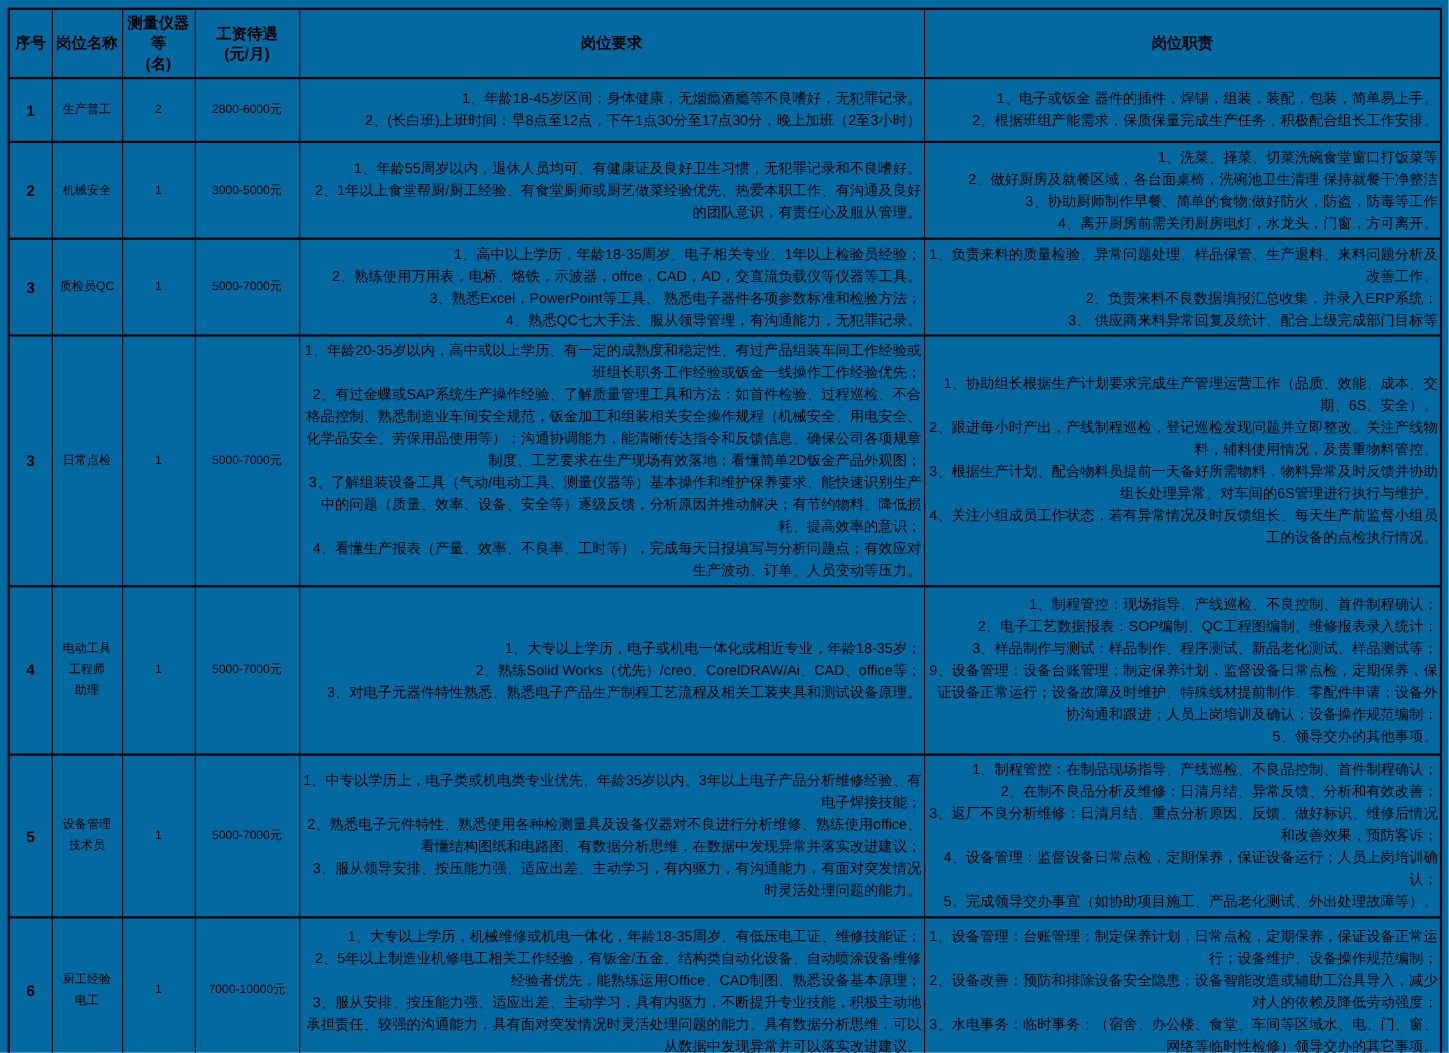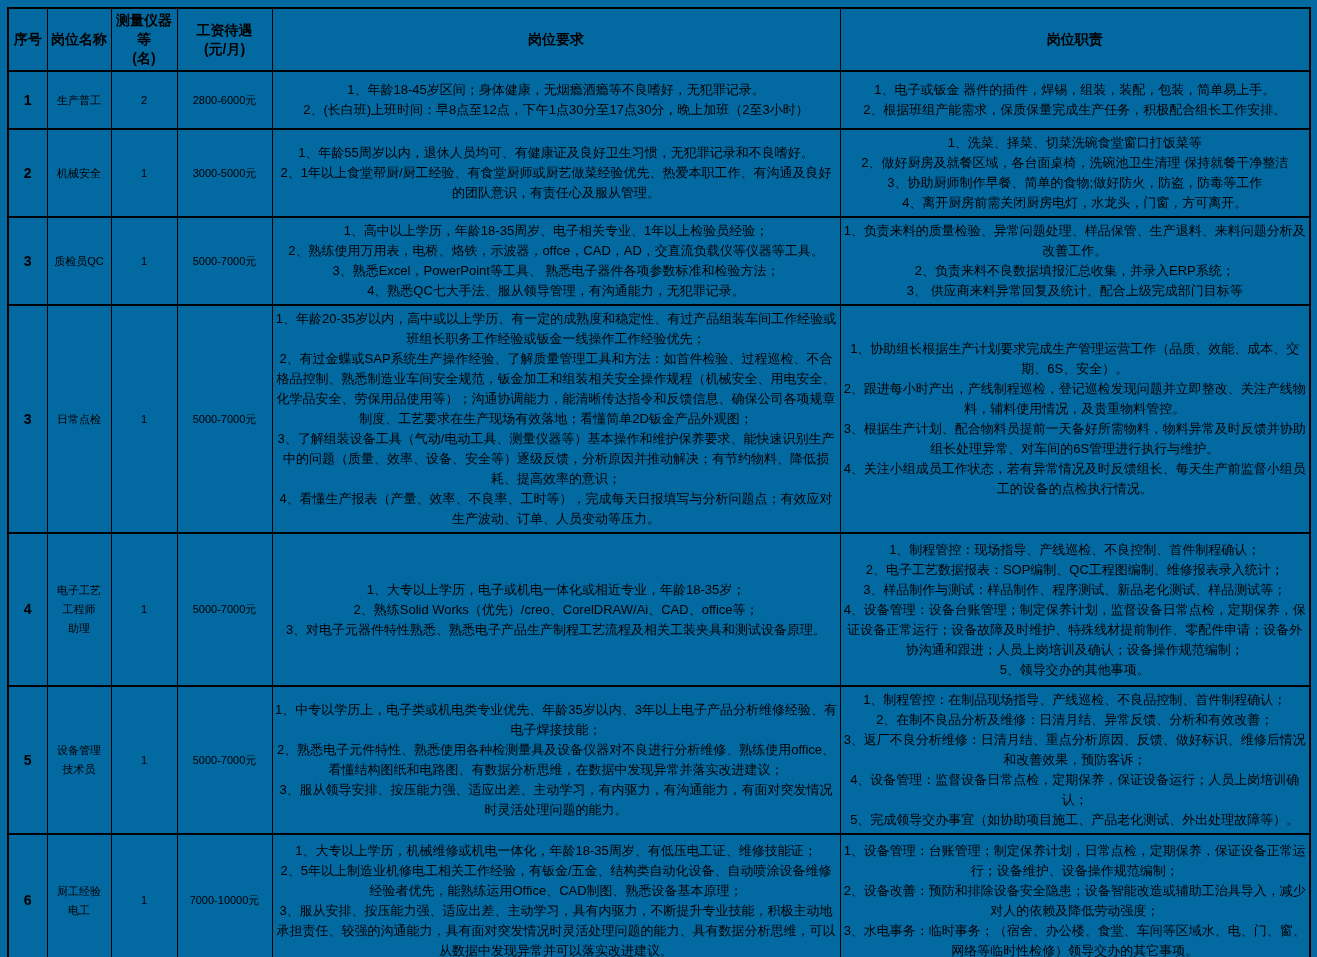--- a/index.html
+++ b/index.html
@@ -42,21 +42,21 @@
     text-align: center;
     font-size: 11px;
     white-space: pre-wrap;
     line-height: 19px;
     padding: 2px;
   }
   td.c-seq { font-weight: bold; font-size: 14px; }
   td.c-text {
     font-size: 13px;
     line-height: 20px;
-    text-align: center;
+    text-align: right;
     white-space: pre-wrap;
     padding: 3px 2px;
     overflow-wrap: break-word;
   }
 </style>
 </head>
 <body>
 
 <div class="sheet">
   <table class="jobs">
@@ -125,32 +125,32 @@
 2、有过金蝶或SAP系统生产操作经验、了解质量管理工具和方法：如首件检验、过程巡检、不合格品控制、熟悉制造业车间安全规范，钣金加工和组装相关安全操作规程（机械安全、用电安全、化学品安全、劳保用品使用等）；沟通协调能力，能清晰传达指令和反馈信息、确保公司各项规章制度、工艺要求在生产现场有效落地；看懂简单2D钣金产品外观图；
 3、了解组装设备工具（气动/电动工具、测量仪器等）基本操作和维护保养要求、能快速识别生产中的问题（质量、效率、设备、安全等）逐级反馈，分析原因并推动解决；有节约物料、降低损耗、提高效率的意识；
 4、看懂生产报表（产量、效率、不良率、工时等），完成每天日报填写与分析问题点；有效应对生产波动、订单、人员变动等压力。</td>
         <td class="c-text">1、协助组长根据生产计划要求完成生产管理运营工作（品质、效能、成本、交期、6S、安全）。
 2、跟进每小时产出，产线制程巡检，登记巡检发现问题并立即整改、关注产线物料，辅料使用情况，及贵重物料管控。
 3、根据生产计划、配合物料员提前一天备好所需物料，物料异常及时反馈并协助组长处理异常、对车间的6S管理进行执行与维护。
 4、关注小组成员工作状态，若有异常情况及时反馈组长、每天生产前监督小组员工的设备的点检执行情况。</td>
       </tr>
       <tr style="height:153px">
         <td class="c-center c-seq">4</td>
-        <td class="c-center">电子工艺
+        <td class="c-center">电动工具
 工程师
 助理</td>
         <td class="c-center">1</td>
         <td class="c-center">5000-7000元</td>
         <td class="c-text">1、大专以上学历，电子或机电一体化或相近专业，年龄18-35岁；
 2、熟练Solid Works（优先）/creo、CorelDRAW/Ai、CAD、office等；
 3、对电子元器件特性熟悉、熟悉电子产品生产制程工艺流程及相关工装夹具和测试设备原理。</td>
         <td class="c-text">1、制程管控：现场指导、产线巡检、不良控制、首件制程确认；
 2、电子工艺数据报表：SOP编制、QC工程图编制、维修报表录入统计；
 3、样品制作与测试：样品制作、程序测试、新品老化测试、样品测试等；
-4、设备管理：设备台账管理；制定保养计划，监督设备日常点检，定期保养，保证设备正常运行；设备故障及时维护、特殊线材提前制作、零配件申请；设备外协沟通和跟进；人员上岗培训及确认；设备操作规范编制；
+9、设备管理：设备台账管理；制定保养计划，监督设备日常点检，定期保养，保证设备正常运行；设备故障及时维护、特殊线材提前制作、零配件申请；设备外协沟通和跟进；人员上岗培训及确认；设备操作规范编制；
 5、领导交办的其他事项。</td>
       </tr>
       <tr style="height:145px">
         <td class="c-center c-seq">5</td>
         <td class="c-center">设备管理
 技术员</td>
         <td class="c-center">1</td>
         <td class="c-center">5000-7000元</td>
         <td class="c-text">1、中专以学历上，电子类或机电类专业优先、年龄35岁以内、3年以上电子产品分析维修经验、有电子焊接技能；
 2、熟悉电子元件特性、熟悉使用各种检测量具及设备仪器对不良进行分析维修、熟练使用office、看懂结构图纸和电路图、有数据分析思维，在数据中发现异常并落实改进建议；

